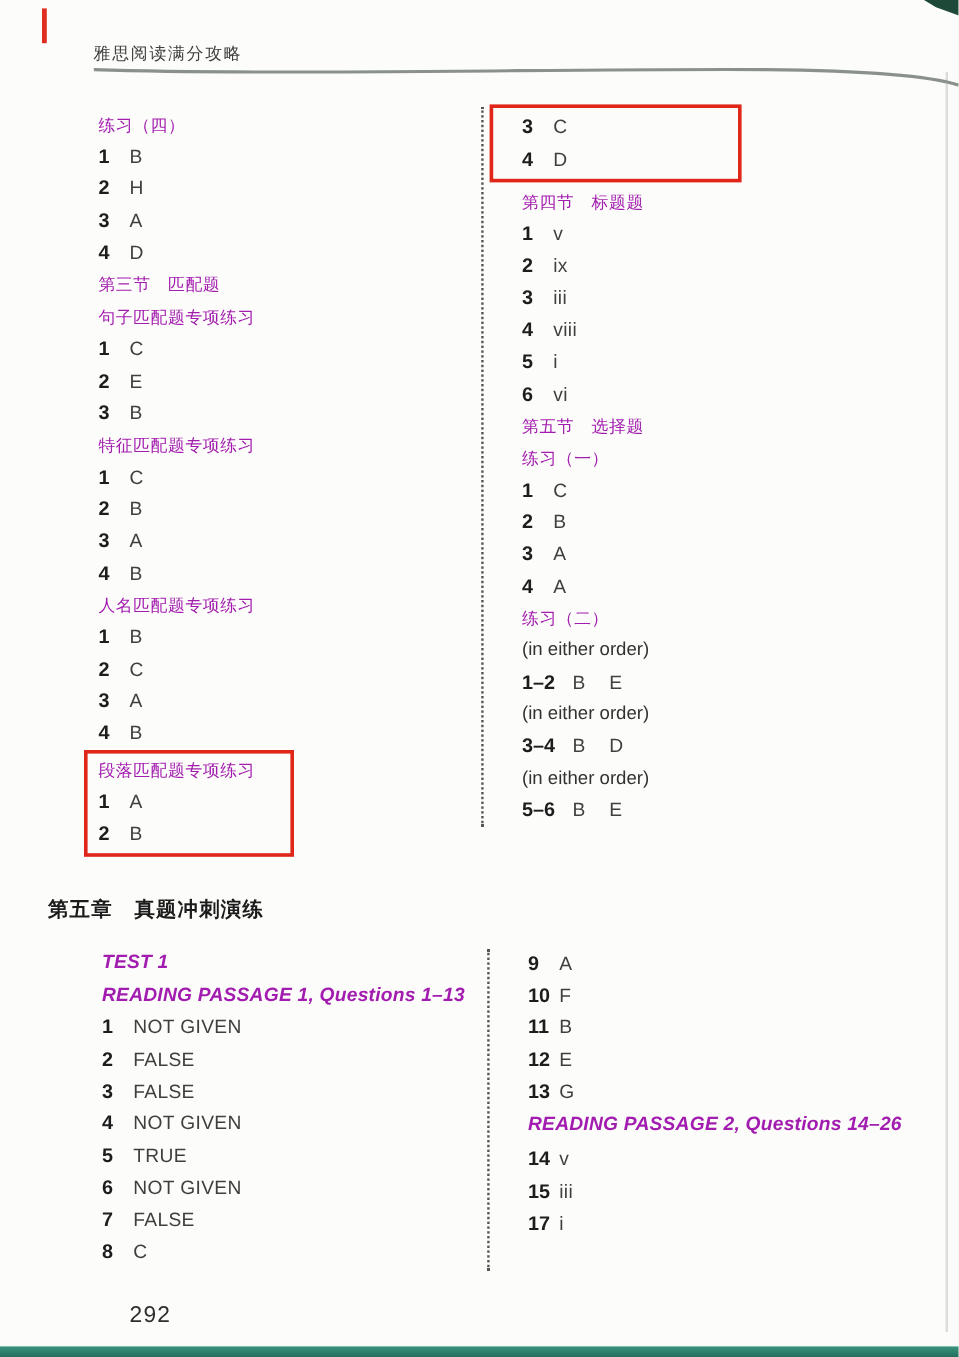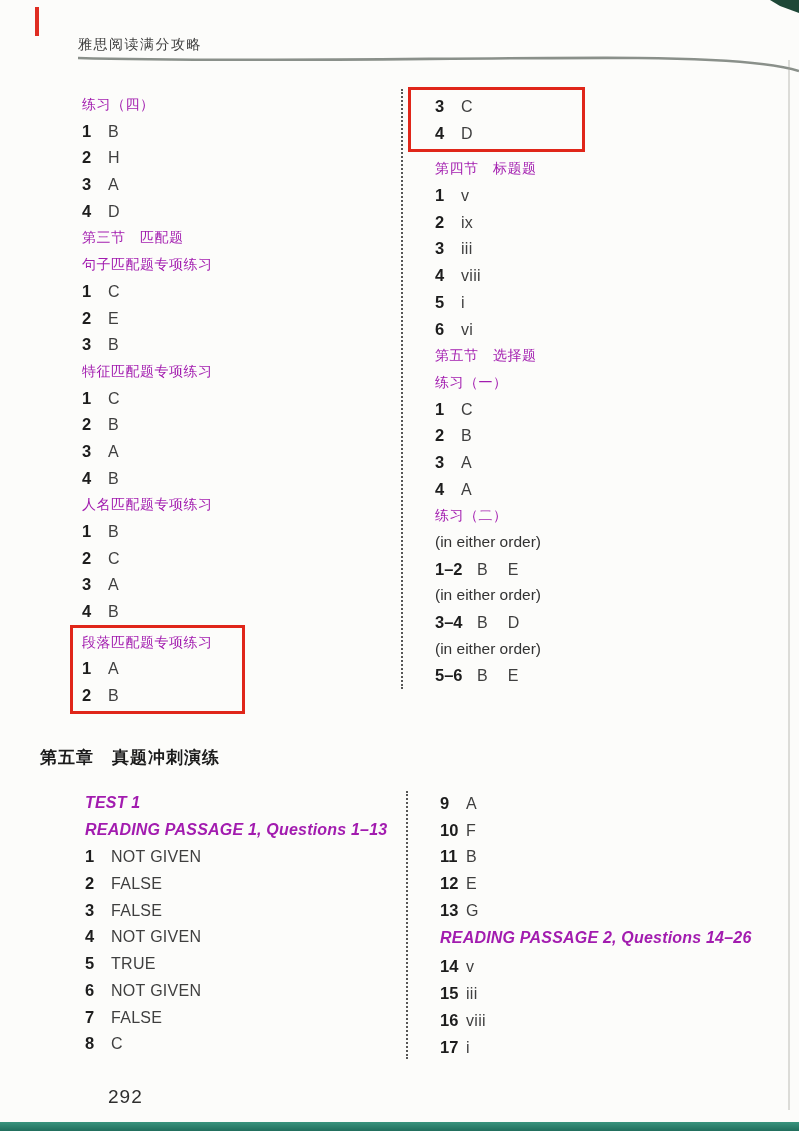--- a/index.html
+++ b/index.html
@@ -25,21 +25,21 @@
   .row-ph{height:30px; line-height:30px;}
   .num{display:inline-block; min-width:26px; font-weight:700; font-size:16.5px; color:#1d1d1d;}
   .num.wide{min-width:42px;}
   .ans{font-size:16px; color:#3f3f3f; letter-spacing:0.3px;}
   .ans.pair{word-spacing:15px;}
   .sec{font-size:14px; color:#a21caf; letter-spacing:0.5px;}
   .note{font-size:15.5px; color:#323232;}
   .ph{font-weight:700; font-style:italic; font-size:16px; color:#a21caf; letter-spacing:0.2px;}
   .redbox{box-sizing:border-box; border:3px solid #e02619;}
   .redbox-left{margin-left:-12px; width:175px; padding:1px 0 2px 9px;}
-  .redbox-right{margin-left:-27px; width:177px; padding:3px 0 3px 24px; margin-bottom:3px;}
+  .redbox-right{margin-left:-27px; width:210px; padding:3px 0 3px 24px; margin-bottom:3px;}
   .chapter{position:absolute; left:40px; top:746px; width:760px; text-align:left;
     font-weight:700; font-size:17px; color:#1b1b1b; letter-spacing:1px;}
   .page-number{position:absolute; left:80px; top:1086px; font-size:19px; color:#2e2e2e; letter-spacing:1px;margin-left:28px;}
   .bottom-bar{position:absolute; left:0; bottom:0; width:799px; height:9px;
     background:linear-gradient(180deg,#3a947e 0%, #216e5c 100%);}
 </style>
 </head>
 <body>
 
 <div class="page">
@@ -148,21 +148,20 @@
         <div class="row"><span class="num">11</span><span class="ans">B</span></div>
         <div class="row"><span class="num">12</span><span class="ans">E</span></div>
         <div class="row"><span class="num">13</span><span class="ans">G</span></div>
       </div>
     <div class="row row-ph">
       <span class="ph">READING PASSAGE 2, Questions 14–26</span>
     </div>
     <div>
         <div class="row"><span class="num">14</span><span class="ans">v</span></div>
         <div class="row"><span class="num">15</span><span class="ans">iii</span></div>
-        <div class="row"><span class="num">16</span><span class="ans">viii</span></div>
         <div class="row"><span class="num">17</span><span class="ans">i</span></div>
       </div>
   </div>
 
   <div class="page-number">292</div>
 
   <div class="bottom-bar"></div>
 
 </div>
 

